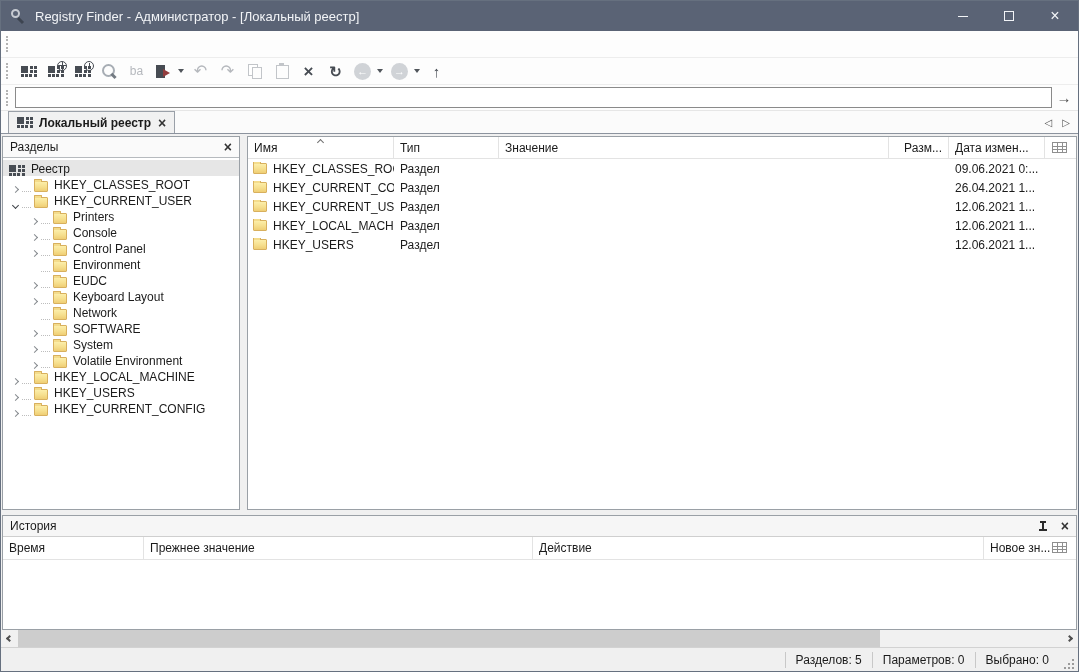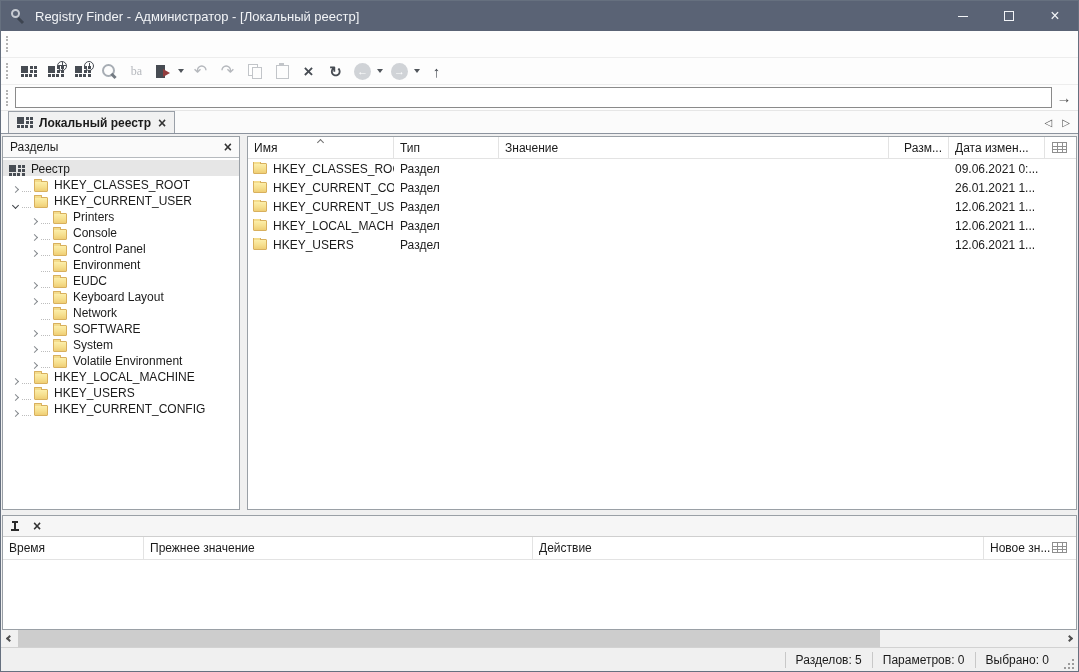--- a/index.html
+++ b/index.html
@@ -38,21 +38,21 @@
     box-shadow:4px 0 0 var(--icon-dark),0 4px 0 var(--icon-dark),4px 4px 0 var(--icon-dark),
     -9px 8px 0 var(--icon-dark),-5px 8px 0 var(--icon-dark),-1px 8px 0 var(--icon-dark),4px 8px 0 var(--icon-dark)}
   .bdg{position:absolute;right:-4px;top:-5px;width:10px;height:10px;border-radius:50%;background:#fff;border:1px solid var(--icon-dark)}
   .bdg.globe::before{content:"";position:absolute;inset:0;border-radius:50%;
     background:linear-gradient(var(--icon-dark) 0 0) center/8px 1px no-repeat,
                linear-gradient(var(--icon-dark) 0 0) center/1px 8px no-repeat}
   .bdg.power::before{content:"";position:absolute;left:3.5px;top:1px;width:1.5px;height:4px;background:var(--icon-dark)}
   .g-mag{position:relative;width:15px;height:15px;display:inline-block}
   .g-mag::before{content:"";position:absolute;left:0;top:0;width:9px;height:9px;border:2px solid #a7adb4;border-radius:50%}
   .g-mag::after{content:"";position:absolute;left:10px;top:9px;width:2.5px;height:6px;background:#737a82;transform:rotate(-45deg)}
-  .g-ba{font-size:12px;color:#b5b8bd;font-family:Liberation Serif, serif}
+  .g-ba{font-size:12px;color:#b5b8bd;font-family:Liberation Sans, sans-serif}
   .g-export{position:relative;width:16px;height:15px;display:inline-block}
   .g-export::before{content:"";position:absolute;left:0;top:1px;width:9px;height:13px;background:var(--icon-dark)}
   .g-export::after{content:"";position:absolute;left:7px;top:5px;width:0;height:0;
     border-top:4px solid transparent;border-bottom:4px solid transparent;border-left:7px solid #943d3d}
   .g-txt{line-height:1}
   .g-txt.drk{color:var(--icon-dark)}
   .g-txt.dis{color:#b5b8bd}
   .g-copy{position:relative;width:14px;height:14px;display:inline-block}
   .g-copy::before{content:"";position:absolute;left:0;top:0;width:8px;height:10px;border:1.5px solid var(--icon-disabled);background:#fff}
   .g-copy::after{content:"";position:absolute;left:4px;top:3px;width:8px;height:10px;border:1.5px solid var(--icon-disabled);background:#fdfdfd}
@@ -437,21 +437,21 @@
             <div class="cell c-rest"></div>
           </div>
           <div class="lrow">
             <div class="cell c-name">
               <span class="folder"></span>
               <span>HKEY_CURRENT_CON...</span>
             </div>
             <div class="cell c-type">Раздел</div>
             <div class="cell c-val"></div>
             <div class="cell c-size"></div>
-            <div class="cell c-date">26.01.2021 1...</div>
+            <div class="cell c-date">26.04.2021 1...</div>
             <div class="cell c-rest"></div>
           </div>
           <div class="lrow">
             <div class="cell c-name">
               <span class="folder"></span>
               <span>HKEY_CURRENT_USER</span>
             </div>
             <div class="cell c-type">Раздел</div>
             <div class="cell c-val"></div>
             <div class="cell c-size"></div>
@@ -480,20 +480,21 @@
             <div class="cell c-date">12.06.2021 1...</div>
             <div class="cell c-rest"></div>
           </div>
         </div>
     </div>
   </div>
 
   <div class="history">
     <div class="h-box">
       <div class="h-header">
+        <span class="h-title">История</span>
         <div class="h-tools">
           <span class="pin">
               <i class="pin-head"></i>
               <i class="pin-stem"></i>
               <i class="pin-base"></i>
             </span>
           <span class="x-glyph">×</span>
         </div>
       </div>
       <div class="h-cols" id="h-cols">

